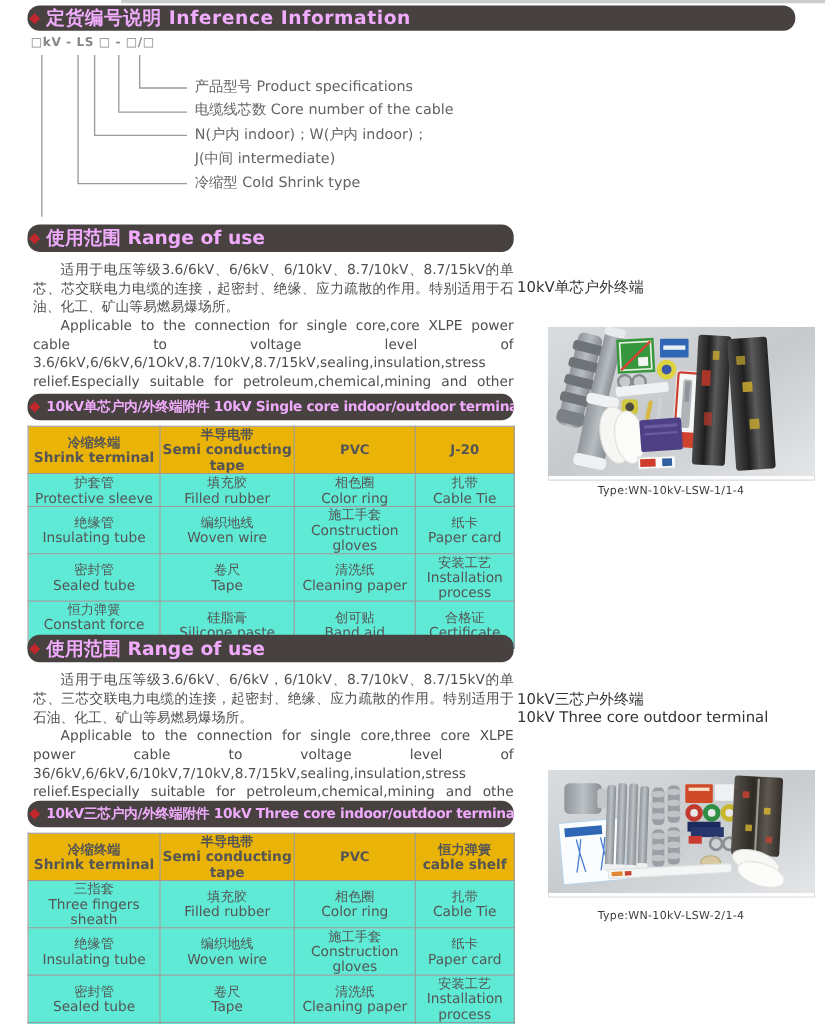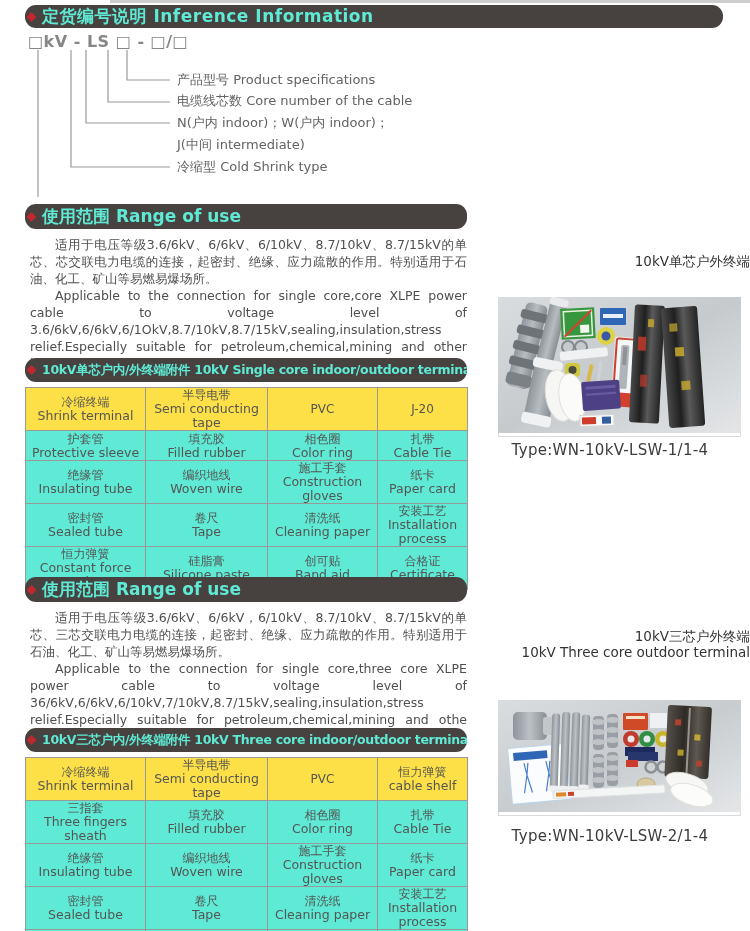--- a/index.html
+++ b/index.html
@@ -4,53 +4,53 @@
 <style>
   html,body { margin:0; padding:0; background:#ffffff; }
   .page {
     position:relative; width:750px; height:931px; background:#ffffff;
     font-family:"DejaVu Sans","Liberation Sans",sans-serif; overflow:hidden;
   }
   .top-strip { position:absolute; top:0; left:110px; right:0; height:3px; background:#cdcdcd; }
 
   
   .bar {
-    position:absolute; box-sizing:border-box; background:#474240; color:#5eead4;
+    position:absolute; box-sizing:border-box; background:#474240; color:#f0abfc;
     display:flex; align-items:center; padding-left:17px; font-weight:bold;
     white-space:nowrap; overflow:hidden;border-radius:11px;
   }
   .bar::before {
     content:""; position:absolute; left:3px; top:50%; width:7px; height:7px;
     background:#c1272d; transform:translateY(-50%) rotate(45deg);
   }
   .bar-main   { left:25px; top:5px;   width:698px; height:23px; font-size:17px; letter-spacing:0.5px; }
   .bar-range1 { left:25px; top:204px; width:442px; height:25px; font-size:17px; }
   .bar-range2 { left:25px; top:577px; width:442px; height:25px; font-size:17px; }
   .bar-tbl    { font-size:12.5px; letter-spacing:-0.3px; }
   .bar-tbl1   { left:25px; top:358px; width:442px; height:24px; }
   .bar-tbl2   { left:25px; top:728px; width:442px; height:24px; }
 
   
-  .code-line { position:absolute; left:28px; top:32px; font-size:16px; font-weight:600; color:#868686; letter-spacing:0.5px; }
+  .code-line { position:absolute; left:28px; top:32px; font-size:11px; font-weight:600; color:#868686; letter-spacing:0.5px; }
   .diagram-svg { position:absolute; left:0; top:30px; }
   .diag-label { position:absolute; left:177px; height:16px; line-height:16px; font-size:13px; color:#636363; white-space:nowrap; }
 
   
   .section-text { position:absolute; left:30px; width:437px; font-size:12.5px; line-height:17px; color:#4f4f4f; text-align:justify; }
   .section-text p { margin:0; text-indent:2em; }
 
   
-  .product-title { position:absolute; left:470px; width:280px; text-align:right; color:#333333; font-size:13.5px; line-height:16px; }
+  .product-title { position:absolute; left:470px; width:280px; text-align:left; color:#333333; font-size:13.5px; line-height:16px; }
   .photo { position:absolute; left:498px; box-shadow:0 0 0 1px #d8dadc inset; }
-  .type-label { position:absolute; left:470px; width:280px; text-align:center; font-size:15px; color:#3c3c3c; letter-spacing:0.3px; }
+  .type-label { position:absolute; left:470px; width:280px; text-align:center; font-size:10px; color:#3c3c3c; letter-spacing:0.3px; }
 
   
   .tbl { position:absolute; left:25px; width:442px; border-collapse:collapse; table-layout:fixed; }
   .tbl th, .tbl td { border:1px solid #999999; text-align:center; vertical-align:middle; padding:0; }
-  .tbl thead th { background:#fde047; height:30px; font-weight:normal;margin-left:38px; }
+  .tbl thead th { background:#eab308; height:30px; font-weight:bold;margin-left:38px; }
   .tbl tbody td { height:29px; background:#5eead4; }
   .tbl .zh { font-size:12px;   line-height:14px; color:#555555; }
   .tbl .en { font-size:12.5px; line-height:14px; color:#555555;text-align:center; }
 </style>
 </head>
 <body>
 
 <div class="page">
   <div class="top-strip"></div>
 

